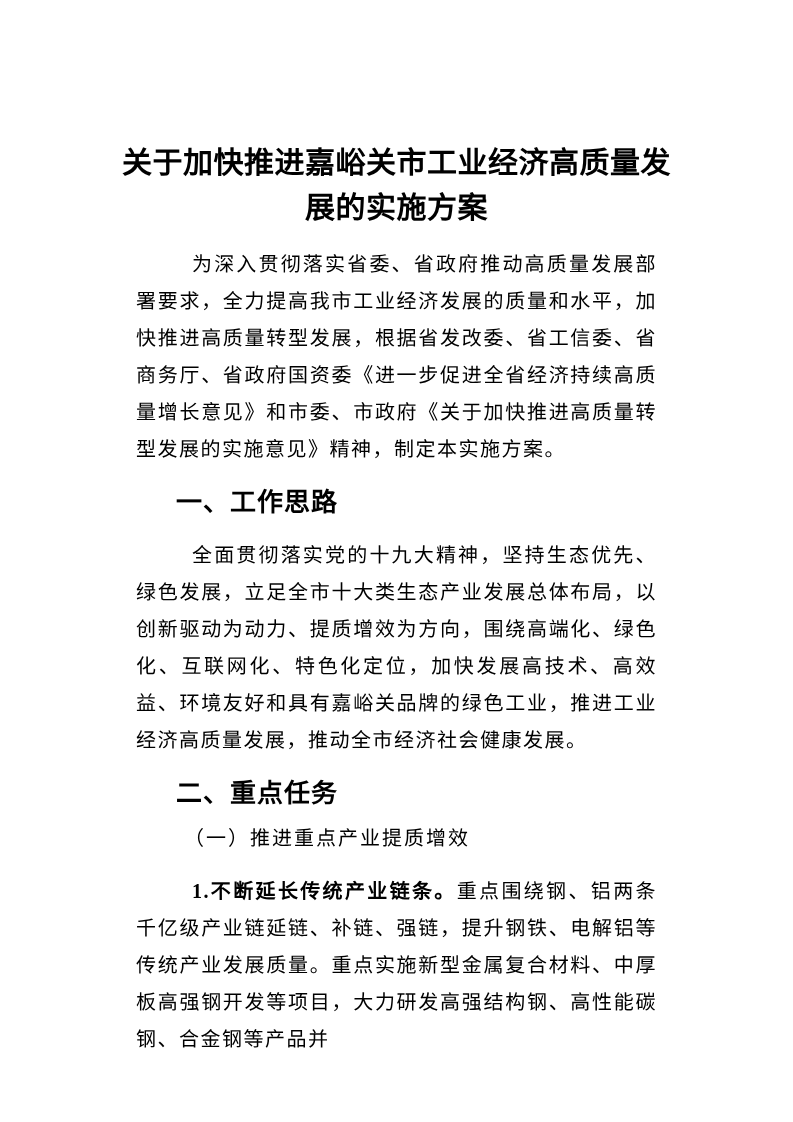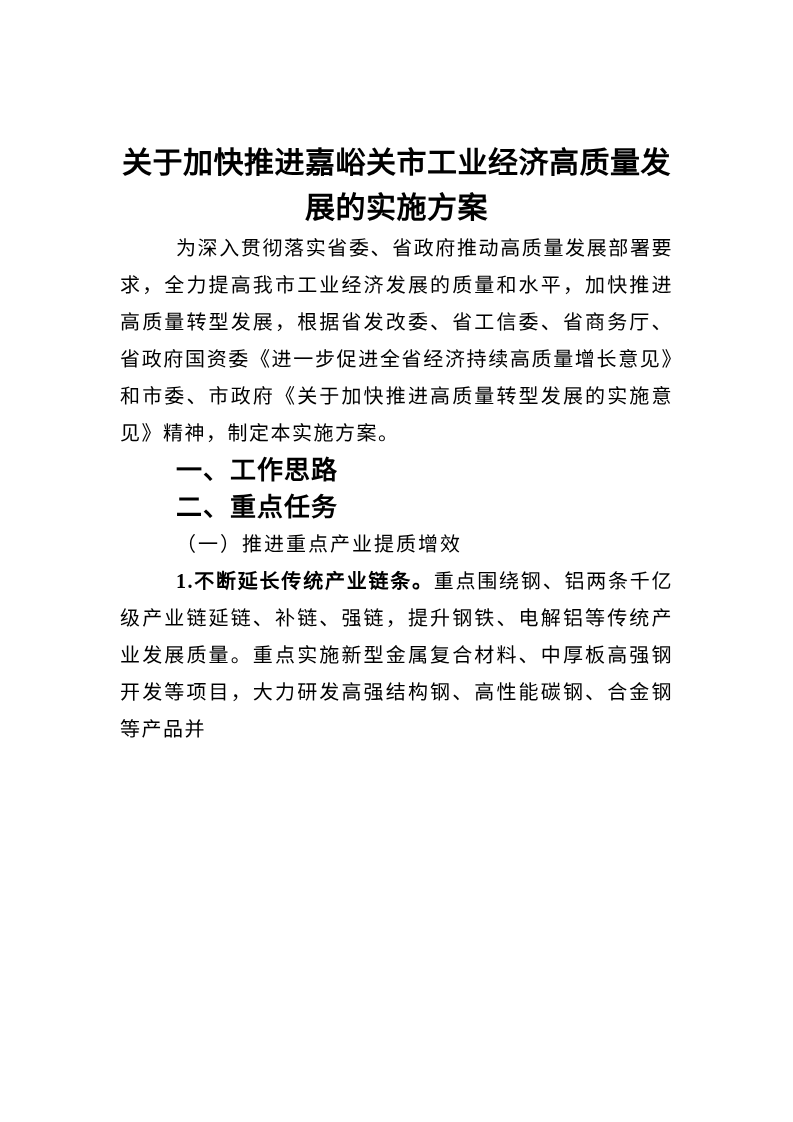--- a/index.html
+++ b/index.html
@@ -33,53 +33,54 @@
     line-height: 28px;
     text-align: center;
     margin-top: 8px;
     margin-bottom: 49px;
   }
   .doc-body {
     font-size: 20px;
     line-height: 37px;
   }
   .para {
-    margin: 0;
+    margin: 16px;
     text-align: justify;
     text-justify: inter-character;
     text-align-last: left;
     text-indent: 56px;
     letter-spacing: 1.5px;
   }
   .sec-heading {
     margin: 0;
     font-family: "Liberation Sans", "DejaVu Sans", sans-serif;
     font-weight: 700;
     font-size: 26px;
     line-height: 37px;
     text-indent: 56px;
     letter-spacing: 1px;
   }
   .sub-heading {
-    margin: 0;
+    margin: 8px;
     font-weight: 400;
     font-size: 20px;
     line-height: 37px;
     text-indent: 56px;
     letter-spacing: 2px;
   }
   .para-lead {
     font-weight: 700;
   }
 </style>
 </head>
 <body>
 
 <div class="page">
   <h1 class="doc-title">关于加快推进嘉峪关市工业经济高质量发展的实施方案</h1>
   <div class="doc-body" id="doc-body">
       <p class="para">为深入贯彻落实省委、省政府推动高质量发展部署要求，全力提高我市工业经济发展的质量和水平，加快推进高质量转型发展，根据省发改委、省工信委、省商务厅、省政府国资委《进一步促进全省经济持续高质量增长意见》和市委、市政府《关于加快推进高质量转型发展的实施意见》精神，制定本实施方案。</p>
       <h2 class="sec-heading">一、工作思路</h2>
+      <p class="para">全面贯彻落实党的十九大精神，坚持生态优先、绿色发展，立足全市十大类生态产业发展总体布局，以创新驱动为动力、提质增效为方向，围绕高端化、绿色化、互联网化、特色化定位，加快发展高技术、高效益、环境友好和具有嘉峪关品牌的绿色工业，推进工业经济高质量发展，推动全市经济社会健康发展。</p>
       <h2 class="sec-heading">二、重点任务</h2>
       <h3 class="sub-heading">（一）推进重点产业提质增效</h3>
       <p class="para"><b class="para-lead">1.不断延长传统产业链条。</b><span>重点围绕钢、铝两条千亿级产业链延链、补链、强链，提升钢铁、电解铝等传统产业发展质量。重点实施新型金属复合材料、中厚板高强钢开发等项目，大力研发高强结构钢、高性能碳钢、合金钢等产品并</span></p>
     </div>
 </div>
 
 </body></html>

